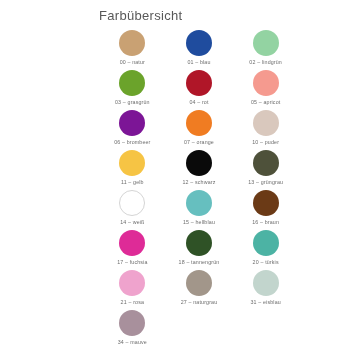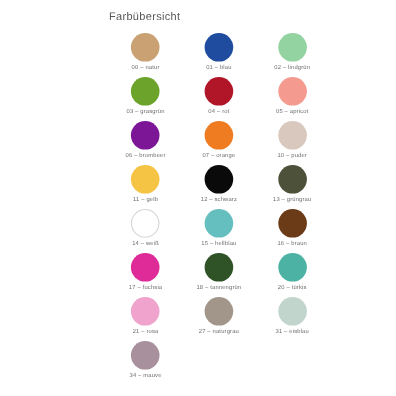--- a/index.html
+++ b/index.html
@@ -19,21 +19,21 @@
     height: 360px;
     background: #ffffff;
   }
   #content {
     position: absolute;
     left: 99px;
     top: 10px;
     width: 200px;
   }
   #page-title {
-    font-size: 10px;
+    font-size: 13px;
     color: #585858;
     letter-spacing: 0.3px;
     margin: 0 0 8px 0;
     font-weight: normal;
     line-height: 12px;
   }
   #swatch-grid {
     display: grid;
     grid-template-columns: repeat(3, 1fr);
     column-gap: 0px;

